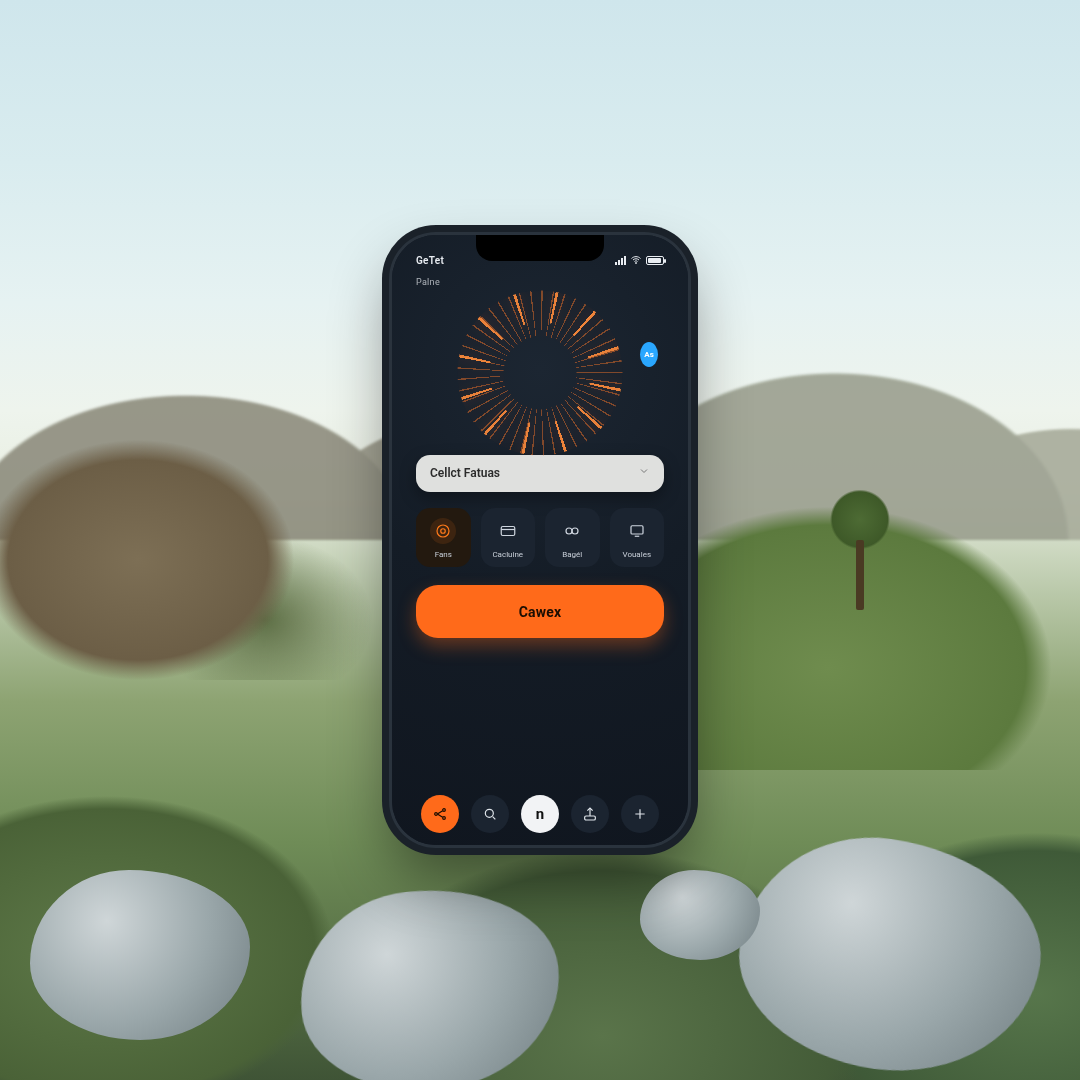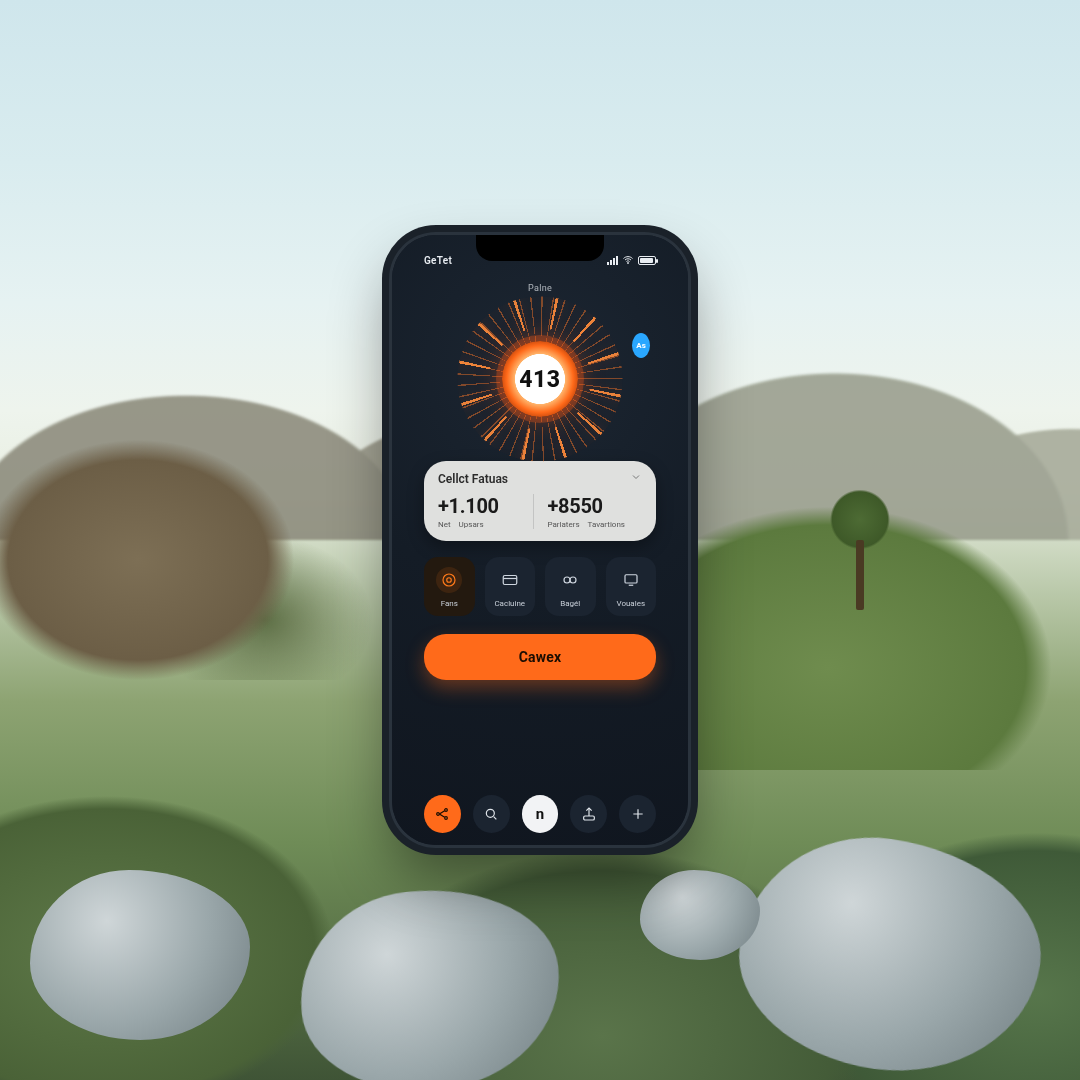--- a/index.html
+++ b/index.html
@@ -85,37 +85,37 @@
       0 0 0 3px #2a333d,
       0 0 0 10px #1a2129,
       0 30px 60px rgba(0,0,0,.45);
     overflow:hidden;
   }
   .notch{
     position:absolute; top:0; left:50%; transform:translateX(-50%);
     width:128px; height:26px; background:#000; border-radius:0 0 16px 16px; z-index:50;
   }
   .screen{
-    position:absolute; inset:0; padding:14px 32px 12px;
+    position:absolute; inset:0; padding:14px 24px 12px;
     display:flex; flex-direction:column; color:#e9edf2;
     background: radial-gradient(circle at 50% 22%, #1c2632 0%, #141c26 45%, #10161f 100%);
   }
 
   
   .statusbar{ height:22px; display:flex; justify-content:space-between; align-items:center; font-size:10px; font-weight:600; letter-spacing:.3px; }
   .statusbar .right{ display:flex; align-items:center; gap:4px; }
   .signal{ display:inline-flex; align-items:flex-end; gap:1px; }
   .signal i{ width:2px; background:#e9edf2; display:block; }
   .signal i:nth-child(1){height:3px} .signal i:nth-child(2){height:5px}
   .signal i:nth-child(3){height:7px} .signal i:nth-child(4){height:9px}
   .batt{ width:18px;height:9px;border:1px solid #e9edf2;border-radius:2px;position:relative;}
   .batt::after{content:"";position:absolute;right:-3px;top:2px;width:2px;height:4px;background:#e9edf2;border-radius:1px;}
   .batt i{position:absolute;left:1px;top:1px;bottom:1px;width:80%;background:#e9edf2;border-radius:1px;}
 
-  .header-label{ text-align:center; font-size:9px; opacity:.7; margin-top:12px; letter-spacing:.3px;}
+  .header-label{ font-size:9px; opacity:.7; margin-top:6px; letter-spacing:.3px;}
 
   
   .dial-wrap{ position:relative; height:164px; margin-top:4px; }
   .rays{
     position:absolute; left:50%; top:50%; width:170px; height:170px; transform:translate(-50%,-50%);
     background:
       repeating-conic-gradient(from -90deg,
         rgba(255,255,255,0) 0deg 3deg,
         rgba(255,120,40,.45) 3deg 4deg,
         rgba(255,255,255,0) 4deg 8deg);
@@ -135,28 +135,28 @@
   }
   .dial-core{
     position:absolute; left:50%; top:50%; width:76px; height:76px; transform:translate(-50%,-50%);
     border-radius:50%;
     background: radial-gradient(circle at 50% 50%, #fff 0%, #fff 46%, #ffb36a 47%, #ff6a1a 62%, #b33a06 78%, #3a1605 100%);
     box-shadow: 0 0 0 6px rgba(255,90,20,.3), 0 0 24px rgba(255,90,20,.5);
     display:flex; align-items:center; justify-content:center;
     color:#111; font-weight:800; font-size:23px; letter-spacing:.5px;
   }
   .badge{
-    position:absolute; right:6px; top:36px; width:18px;height:25px;border-radius:50%;
+    position:absolute; right:6px; top:51px; width:18px;height:25px;border-radius:50%;
     background:#2aa7ff; color:#fff; font-size:8px; font-weight:700;
     display:flex;align-items:center;justify-content:center;
   }
 
   
   .card{
-    background:#dfe0de; color:#1a1a1a; border-radius:22px; padding:10px 14px 12px;
+    background:#dfe0de; color:#1a1a1a; border-radius:14px; padding:10px 14px 12px;
     box-shadow:0 6px 16px rgba(0,0,0,.35);
   }
   .card-head{ display:flex; justify-content:space-between; align-items:center; font-size:12px; font-weight:600; color:#2b2b2b;}
   .card-head .chev{ font-size:12px; opacity:.6; }
   .card-row{ display:flex; margin-top:8px; }
   .metric{ flex:1; }
   .metric + .metric{ border-left:1px solid rgba(0,0,0,.12); padding-left:14px; }
   .metric .val{ font-size:20px; font-weight:700; letter-spacing:-.3px; }
   .metric .lbls{ display:flex; gap:8px; margin-top:2px; }
   .metric .lbls span{ font-size:8px; color:#555; }
@@ -171,21 +171,21 @@
   .tile.active{ background:#23190f;justify-content:space-between; }
   .tile .ico{
     width:26px;height:26px;border-radius:8px;display:flex;align-items:center;justify-content:center;
     color:#cfd6df;
   }
   .tile.active .ico{ color:#ff7a1a; background:rgba(255,122,26,.12); border-radius:50%; }
   .tile svg{ width:18px;height:18px; stroke:currentColor; fill:none; stroke-width:1.6; }
 
   
   .cta{
-    margin-top:18px; height:46px; border-radius:22px; background:#ff6a1a;
+    margin-top:18px; height:53px; border-radius:22px; background:#ff6a1a;
     color:#1a0d02; font-weight:700; font-size:14px; letter-spacing:.2px;
     display:flex; align-items:center; justify-content:center;
     box-shadow:0 8px 18px rgba(255,106,26,.35);
   }
 
   
   .nav{
     margin-top:auto; padding-top:14px;
     display:flex; gap:12px; align-items:center; justify-content:center;
   }
@@ -235,48 +235,31 @@
           <span class="batt">
               <i></i>
             </span>
         </span>
       </div>
 
       <div class="header-label">Palne</div>
 
       <div class="dial-wrap">
         <div class="rays"></div>
-        <div class="dial-core">413</div>
         <div class="badge">As</div>
       </div>
 
       <div class="card">
         <div class="card-head">
           <span>Cellct Fatuas</span>
           <span class="chev">
             <svg viewBox="0 0 24 24" width="12" height="12" stroke="#333" fill="none" stroke-width="2">
                 <path d="M6 9l6 6 6-6"></path>
               </svg>
           </span>
-        </div>
-        <div class="card-row">
-          <div class="metric">
-            <div class="val">+1.100</div>
-            <div class="lbls">
-              <span>Net</span>
-              <span>Upsars</span>
-            </div>
-          </div>
-          <div class="metric">
-            <div class="val">+8550</div>
-            <div class="lbls">
-              <span>Parlaters</span>
-              <span>Tavartions</span>
-            </div>
-          </div>
         </div>
       </div>
 
       <div class="tiles">
         <div class="tile active">
           <span class="ico">
             <svg viewBox="0 0 24 24">
                 <circle cx="12" cy="12" r="8"></circle>
                 <circle cx="12" cy="12" r="3"></circle>
               </svg>

